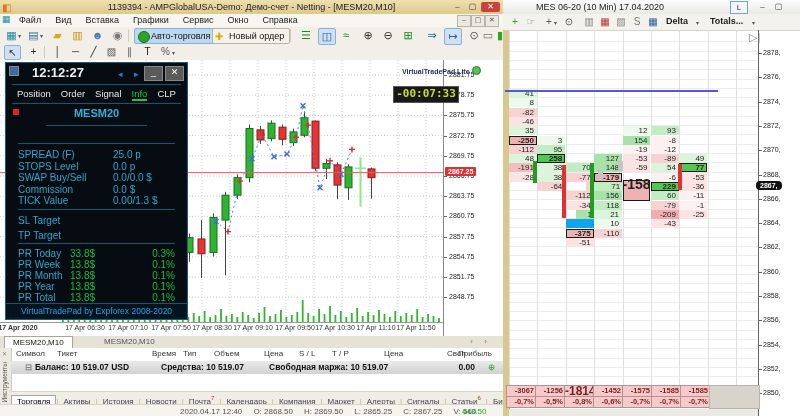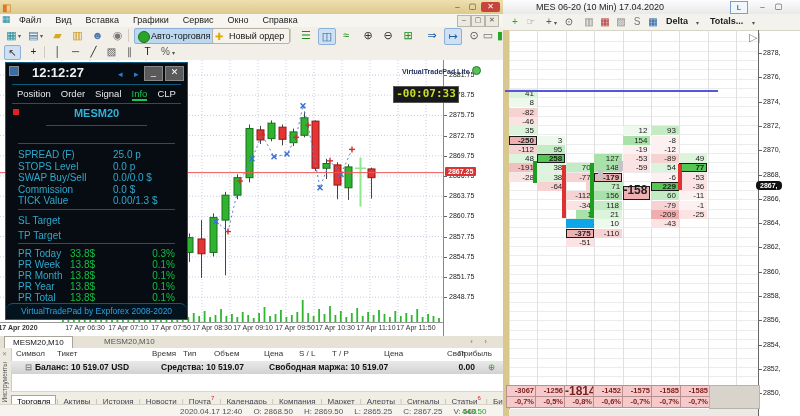--- a/index.html
+++ b/index.html
@@ -37,21 +37,21 @@
   .vtp-arrow{position:absolute;top:6px;font-size:9px;color:#2a7fd4;}
   .vtpbtn{position:absolute;top:3px;width:17px;height:13px;background:#5a5a5a;border:1px solid #888;
           color:#fff;font-size:9px;line-height:11px;text-align:center;}
   #vtp-tabs{position:absolute;left:6px;right:6px;top:21px;height:18px;border-top:1px solid #0d5a74;
             border-bottom:1px solid #0d5a74;font-size:9.5px;color:#e8e8e8;line-height:18px;}
   #vtp-tabs span{margin:0 5px;}
   #vtp-tabs .active{color:#18c850;border-bottom:2px solid #18c850;}
   #vtp-tabs .reddot{display:inline-block;width:6px;height:6px;background:#e02020;margin-left:1px;}
   #vtp-sym{position:absolute;left:0;right:0;top:44px;text-align:center;font-size:11px;font-weight:bold;color:#2fb3d9;}
   #vtp-foot{position:absolute;left:0;right:0;bottom:0;height:15px;background:#03141f;border-top:1px solid #0d5a74;
-            color:#2e9fe0;font-size:8.5px;line-height:15px;text-align:center;border-radius:7px;}
+            color:#2e9fe0;font-size:8.5px;line-height:15px;text-align:center;}
   
   #ctabs{left:0;top:336px;width:503px;height:12px;background:#e6e2d6;border-bottom:1px solid #c8c4b8;}
   #toolbox{left:0;top:348px;width:503px;height:56px;background:#fff;}
   #tb-side{position:absolute;left:0;top:0;width:11px;height:56px;background:#ece9e0;border-right:1px solid #d0ccc0;}
   #tb-side .vt{position:absolute;top:14px;left:1px;font-size:6.5px;color:#555;writing-mode:vertical-rl;transform:rotate(180deg);}
   #balrow{position:absolute;left:11px;top:13px;right:0;height:13px;background:linear-gradient(#e9e9e9,#d2d2d2);
           font-size:8.5px;font-weight:bold;color:#111;line-height:13px;}
   .balseg{position:absolute;white-space:nowrap;}
   #btabs{position:absolute;left:11px;right:0;top:43px;height:13px;background:#f0ede4;border-top:1px solid #d8d4c8;
          font-size:8px;color:#445;line-height:12px;white-space:nowrap;}
@@ -70,20 +70,21 @@
 </style>
 </head>
 <body>
 
 <div id="root">
 
   <div id="lw" class="abs"></div>
 
   <div id="lw-title" class="abs">
     <span class="abs" style="left:2px;top:1px;font-size:10px;color:#e07820;">◧</span>
+    <span class="t">1139394 - AMPGlobalUSA-Demo: Демо-счет - Netting - [MESM20,M10]</span>
     <span class="winbtn" style="left:451px;">–</span>
     <span class="winbtn" style="left:466px;">▢</span>
     <span class="winbtn close" style="left:481px;">✕</span>
   </div>
 
   <div id="lw-menu" class="abs">
     <span class="abs" style="left:2px;top:0;font-size:9px;color:#1f8a9e;">▦</span>
     <span id="menu-items" style="position:absolute;left:12px;top:0;"><span class="mi">Файл</span><span class="mi">Вид</span><span class="mi">Вставка</span><span class="mi">Графики</span><span class="mi">Сервис</span><span class="mi">Окно</span><span class="mi">Справка</span></span>
     <span class="mdibtn" style="right:32px;">–</span>
     <span class="mdibtn" style="right:18px;">▢</span>
@@ -478,21 +479,21 @@
     <div style="position: absolute; left: 594.2px; top: 191.3px; width: 27.9px; height: 9px; font-size: 8px; line-height: 9px; text-align: right; padding-right: 3px; box-sizing: border-box; color: rgb(34, 34, 34); background: rgb(169, 226, 169);">156</div>
     <div style="position: absolute; left: 594.2px; top: 200.6px; width: 27.9px; height: 9px; font-size: 8px; line-height: 9px; text-align: right; padding-right: 3px; box-sizing: border-box; color: rgb(34, 34, 34); background: rgb(196, 236, 196);">118</div>
     <div style="position: absolute; left: 594.2px; top: 209.9px; width: 27.9px; height: 9px; font-size: 8px; line-height: 9px; text-align: right; padding-right: 3px; box-sizing: border-box; color: rgb(34, 34, 34); background: rgb(220, 243, 220);">21</div>
     <div style="position: absolute; left: 594.2px; top: 219.2px; width: 27.9px; height: 9px; font-size: 8px; line-height: 9px; text-align: right; padding-right: 3px; box-sizing: border-box; color: rgb(34, 34, 34); background: rgb(238, 249, 238);">10</div>
     <div style="position: absolute; left: 594.2px; top: 228.5px; width: 27.9px; height: 9px; font-size: 8px; line-height: 9px; text-align: right; padding-right: 3px; box-sizing: border-box; color: rgb(34, 34, 34); background: rgb(247, 210, 210);">-110</div>
     <div style="position: absolute; left: 622.6px; top: 126.2px; width: 27.9px; height: 9px; font-size: 8px; line-height: 9px; text-align: right; padding-right: 3px; box-sizing: border-box; color: rgb(34, 34, 34); background: rgb(238, 249, 238);">12</div>
     <div style="position: absolute; left: 622.6px; top: 135.5px; width: 27.9px; height: 9px; font-size: 8px; line-height: 9px; text-align: right; padding-right: 3px; box-sizing: border-box; color: rgb(34, 34, 34); background: rgb(169, 226, 169);">154</div>
     <div style="position: absolute; left: 622.6px; top: 144.8px; width: 27.9px; height: 9px; font-size: 8px; line-height: 9px; text-align: right; padding-right: 3px; box-sizing: border-box; color: rgb(34, 34, 34); background: rgb(253, 240, 240);">-19</div>
     <div style="position: absolute; left: 622.6px; top: 154.1px; width: 27.9px; height: 9px; font-size: 8px; line-height: 9px; text-align: right; padding-right: 3px; box-sizing: border-box; color: rgb(34, 34, 34); background: rgb(251, 227, 227);">-53</div>
     <div style="position: absolute; left: 622.6px; top: 163.4px; width: 27.9px; height: 9px; font-size: 8px; line-height: 9px; text-align: right; padding-right: 3px; box-sizing: border-box; color: rgb(34, 34, 34); background: rgb(251, 227, 227);">-59</div>
-    <div style="position: absolute; left: 622.6px; top: 186px; width: 27.9px; height: 14px; font-size: 12px; line-height: 9px; text-align: right; padding-right: 3px; box-sizing: border-box; color: rgb(34, 34, 34); background: rgb(238, 176, 176); outline: rgb(26, 26, 26) solid 1.5px; outline-offset: -1px; font-weight: bold;">-158</div>
+    <div style="position: absolute; left: 622.6px; top: 180px; width: 27.9px; height: 21px; font-size: 14px; line-height: 9px; text-align: right; padding-right: 3px; box-sizing: border-box; color: rgb(34, 34, 34); background: rgb(238, 176, 176); outline: rgb(26, 26, 26) solid 1.5px; outline-offset: -1px; font-weight: bold;">-158</div>
     <div style="position: absolute; left: 651px; top: 126.2px; width: 27.9px; height: 9px; font-size: 8px; line-height: 9px; text-align: right; padding-right: 3px; box-sizing: border-box; color: rgb(34, 34, 34); background: rgb(196, 236, 196);">93</div>
     <div style="position: absolute; left: 651px; top: 135.5px; width: 27.9px; height: 9px; font-size: 8px; line-height: 9px; text-align: right; padding-right: 3px; box-sizing: border-box; color: rgb(34, 34, 34); background: rgb(253, 240, 240);">-8</div>
     <div style="position: absolute; left: 651px; top: 144.8px; width: 27.9px; height: 9px; font-size: 8px; line-height: 9px; text-align: right; padding-right: 3px; box-sizing: border-box; color: rgb(34, 34, 34); background: rgb(253, 240, 240);">-12</div>
     <div style="position: absolute; left: 651px; top: 154.1px; width: 27.9px; height: 9px; font-size: 8px; line-height: 9px; text-align: right; padding-right: 3px; box-sizing: border-box; color: rgb(34, 34, 34); background: rgb(247, 210, 210);">-89</div>
     <div style="position: absolute; left: 651px; top: 163.4px; width: 27.9px; height: 9px; font-size: 8px; line-height: 9px; text-align: right; padding-right: 3px; box-sizing: border-box; color: rgb(34, 34, 34); background: rgb(220, 243, 220);">54</div>
     <div style="position: absolute; left: 651px; top: 172.7px; width: 27.9px; height: 9px; font-size: 8px; line-height: 9px; text-align: right; padding-right: 3px; box-sizing: border-box; color: rgb(34, 34, 34); background: rgb(253, 240, 240);">-6</div>
     <div style="position: absolute; left: 651px; top: 182px; width: 27.9px; height: 9px; font-size: 8px; line-height: 9px; text-align: right; padding-right: 3px; box-sizing: border-box; color: rgb(34, 34, 34); background: rgb(83, 198, 83); outline: rgb(26, 26, 26) solid 1.5px; outline-offset: -1px; font-weight: bold;">229</div>
     <div style="position: absolute; left: 651px; top: 191.3px; width: 27.9px; height: 9px; font-size: 8px; line-height: 9px; text-align: right; padding-right: 3px; box-sizing: border-box; color: rgb(34, 34, 34); background: rgb(196, 236, 196);">60</div>
     <div style="position: absolute; left: 651px; top: 200.6px; width: 27.9px; height: 9px; font-size: 8px; line-height: 9px; text-align: right; padding-right: 3px; box-sizing: border-box; color: rgb(34, 34, 34); background: rgb(247, 210, 210);">-79</div>
     <div style="position: absolute; left: 651px; top: 209.9px; width: 27.9px; height: 9px; font-size: 8px; line-height: 9px; text-align: right; padding-right: 3px; box-sizing: border-box; color: rgb(34, 34, 34); background: rgb(239, 173, 173);">-209</div>

